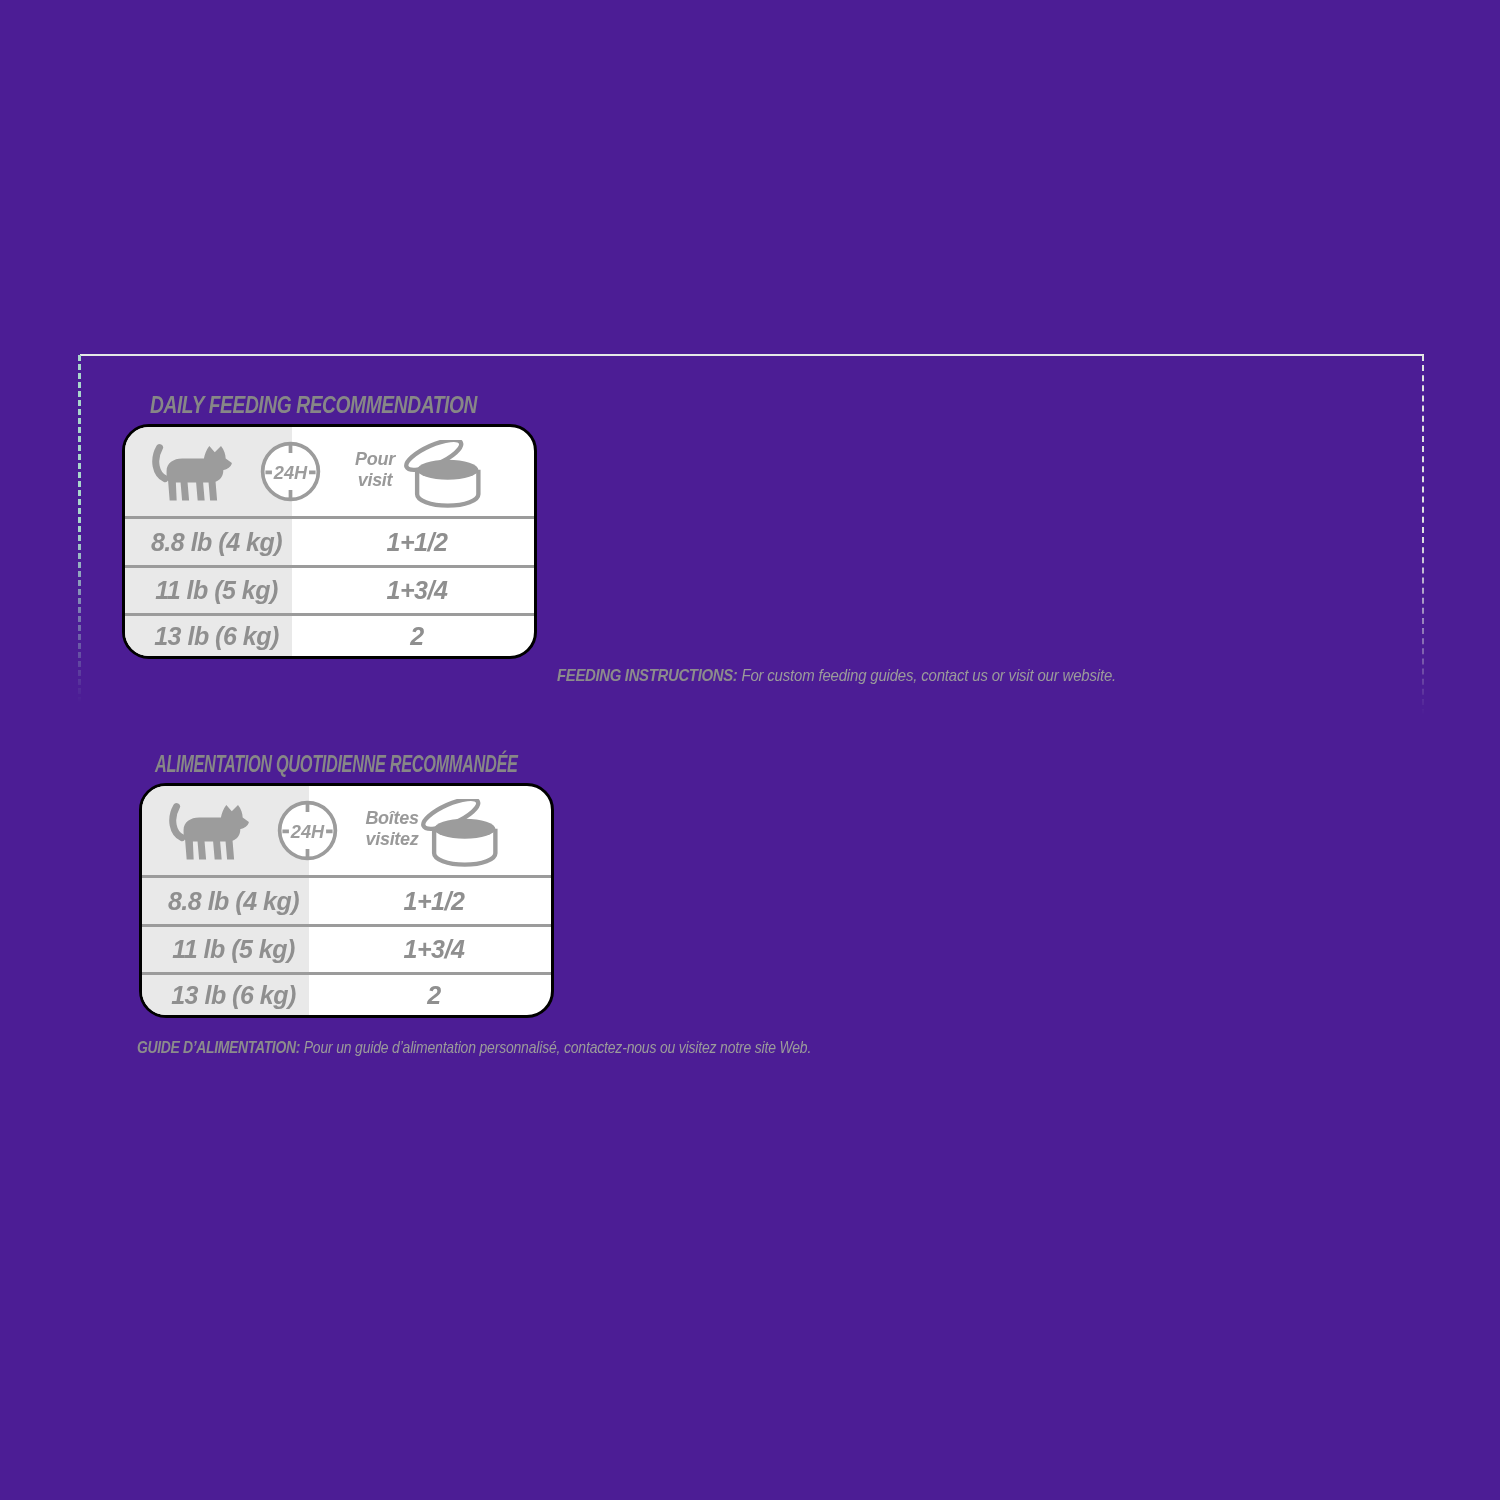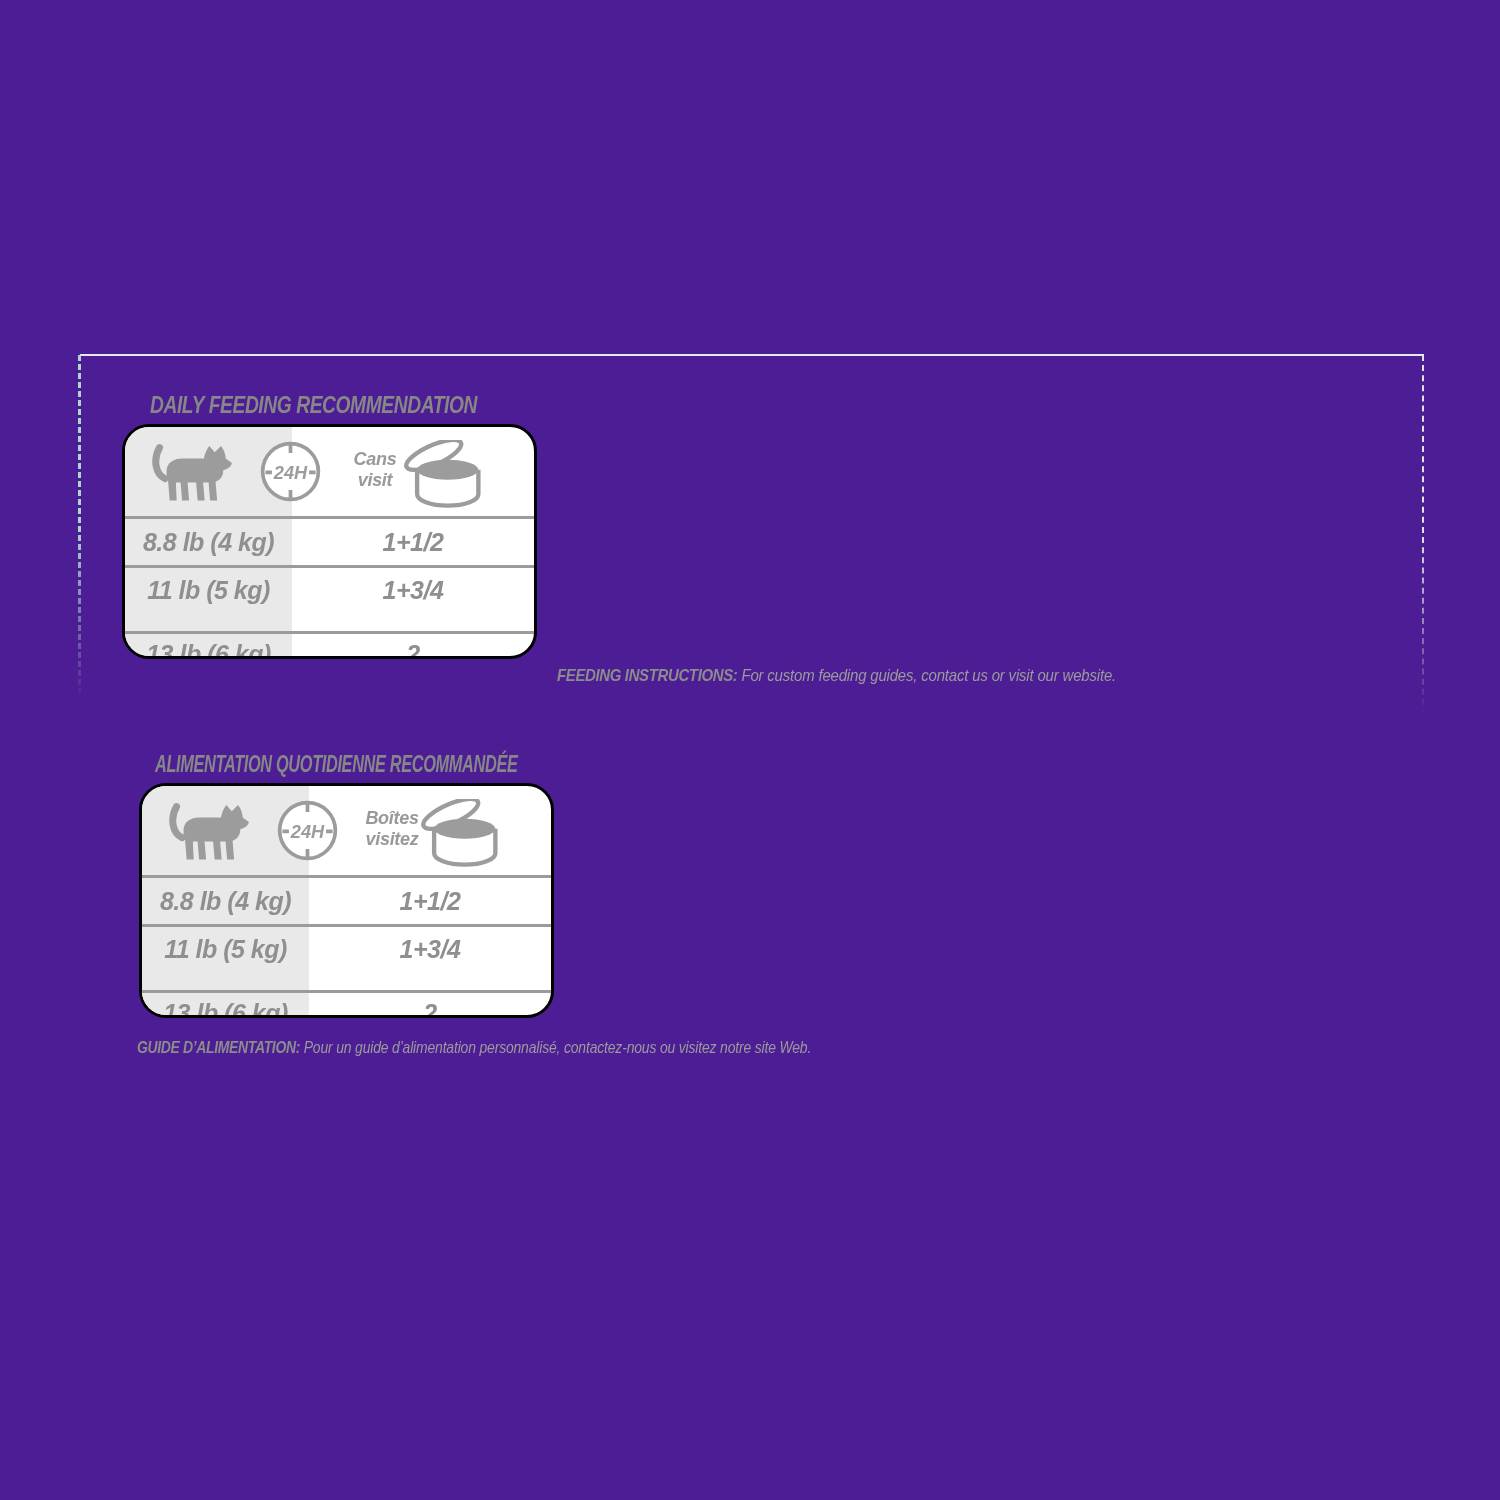--- a/index.html
+++ b/index.html
@@ -40,22 +40,22 @@
     position:absolute;left:210px;top:22px;width:80px;text-align:center;
     font-weight:bold;font-size:18px;line-height:21px;letter-spacing:-0.3px;color:#999999;white-space:nowrap;
   }
   .can-icon{position:absolute;left:275px;top:13px;width:92px;height:70px;}
   .row{
     position:absolute;left:0;width:100%;box-sizing:border-box;border-top:3px solid #9b9b9b;
     display:flex;align-items:center;
   }
   .row1{top:89px;height:49px;}
   .row2{top:138px;height:48px;}
-  .row3{top:204px;height:43px;}
-  .weight{width:167px;text-align:center;font-weight:bold;font-size:25px;letter-spacing:-0.5px;color:#8f8f8f;}
+  .row3{top:186px;height:43px;}
+  .weight{width:167px;text-align:center;font-weight:bold;font-size:25px;letter-spacing:-0.5px;color:#8f8f8f;padding-left:8px;}
   .amount{flex:1;text-align:center;font-weight:bold;font-size:25px;letter-spacing:-0.5px;color:#8f8f8f;}
 
   
   .note{
     position:absolute;white-space:nowrap;font-size:17px;font-weight:normal;color:#9b9b9b;
     transform-origin:left top;letter-spacing:-0.2px;
   }
   .note strong{font-weight:bold;color:#8c8c8c;letter-spacing:-0.4px;}
   .note-en{left:557px;top:666px;transform:scaleX(0.88);}
   .note-fr{left:137px;top:1038px;transform:scaleX(0.82);}
@@ -83,21 +83,21 @@
       <svg class="clock-icon" viewBox="0 0 70 70">
         <circle cx="35" cy="35" r="30" fill="#ffffff" stroke="#9c9c9c" stroke-width="4"></circle>
         <line x1="35" y1="5" x2="35" y2="15" stroke="#9c9c9c" stroke-width="4"></line>
         <line x1="35" y1="55" x2="35" y2="65" stroke="#9c9c9c" stroke-width="4"></line>
         <line x1="8" y1="36" x2="15" y2="36" stroke="#9c9c9c" stroke-width="4"></line>
         <line x1="55" y1="36" x2="62" y2="36" stroke="#9c9c9c" stroke-width="4"></line>
         <text x="35" y="43" text-anchor="middle" font-family="Liberation Sans, DejaVu Sans, sans-serif" font-size="20" font-weight="bold" fill="#9c9c9c" textLength="36" lengthAdjust="spacingAndGlyphs">24H</text>
       </svg>
 
       <div class="unit-label">
-        <div>Cans</div>
+        <div>Pour</div>
         <div>visit</div>
       </div>
 
       <svg class="can-icon" viewBox="0 0 100 80">
         <g transform="rotate(-24 36 17)">
           <ellipse cx="36" cy="17" rx="34" ry="11" fill="#ffffff" stroke="#9c9c9c" stroke-width="5"></ellipse>
         </g>
         <path d="M17 34 L17 62 C17 69 32 75 52 75 C72 75 87 69 87 62 L87 34" fill="#ffffff" stroke="#9c9c9c" stroke-width="5"></path>
         <ellipse cx="52" cy="34" rx="35" ry="11.5" fill="#9c9c9c"></ellipse>
       </svg>

